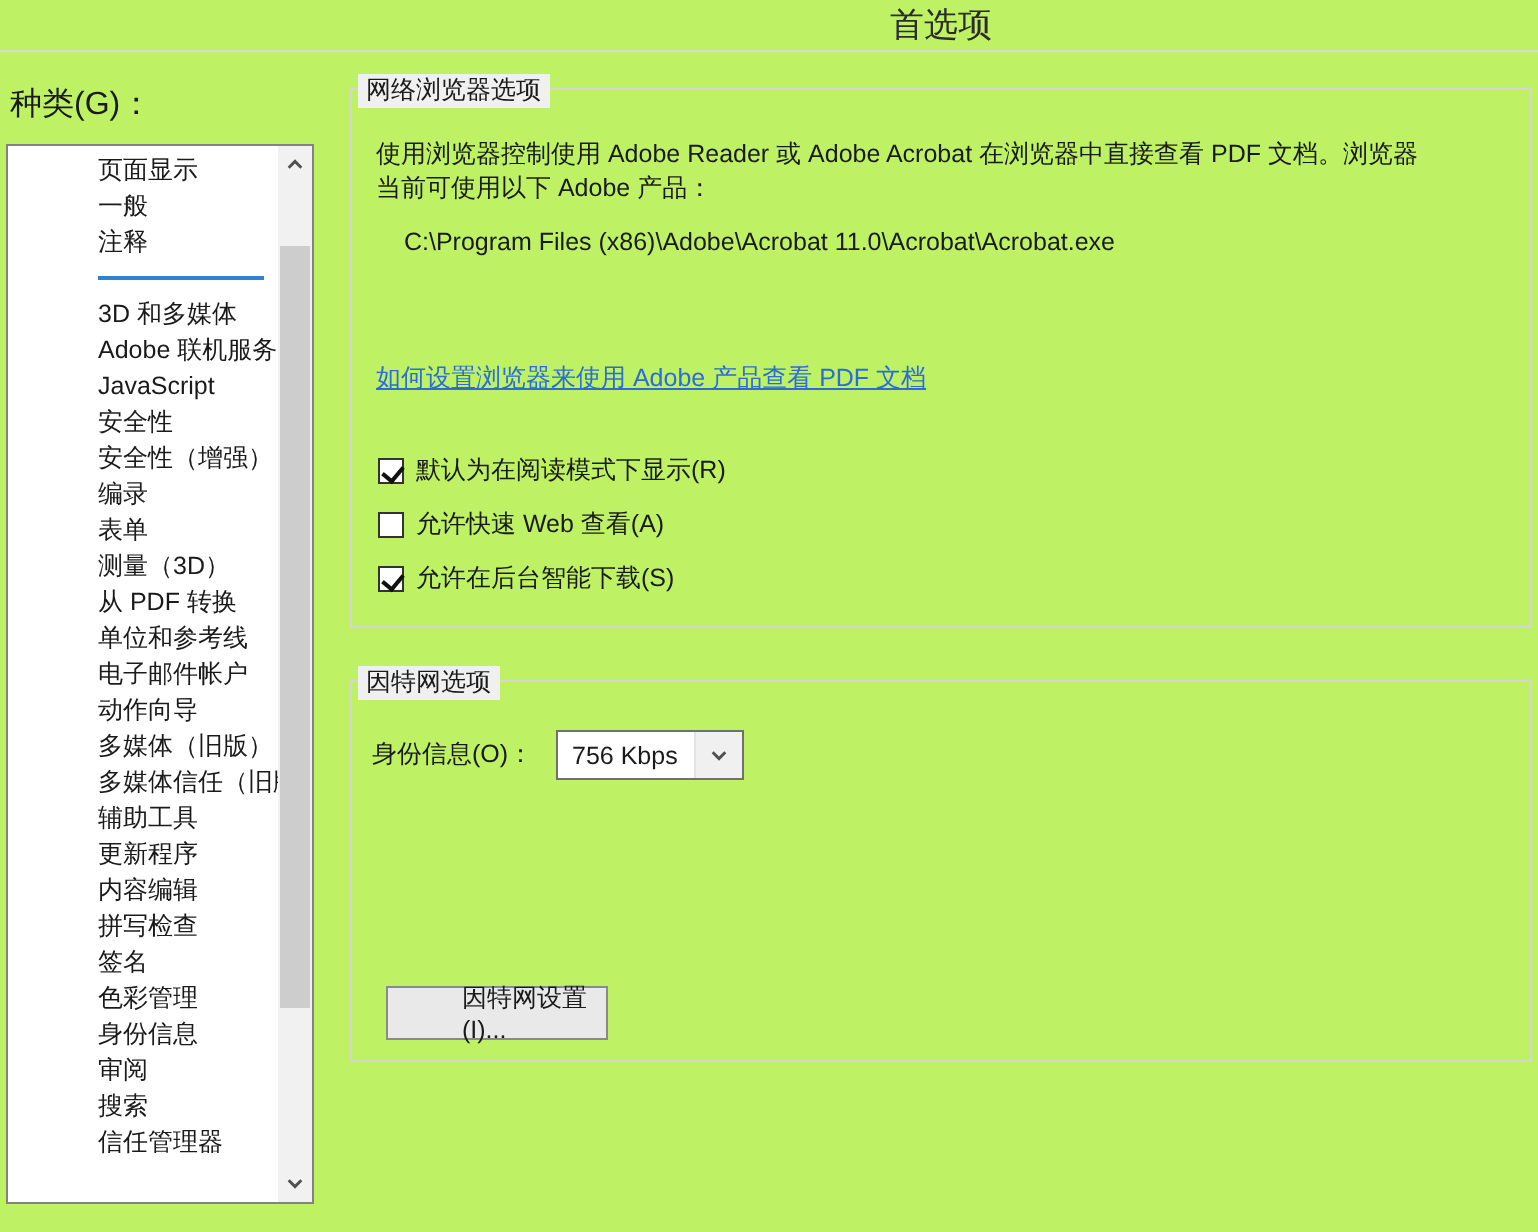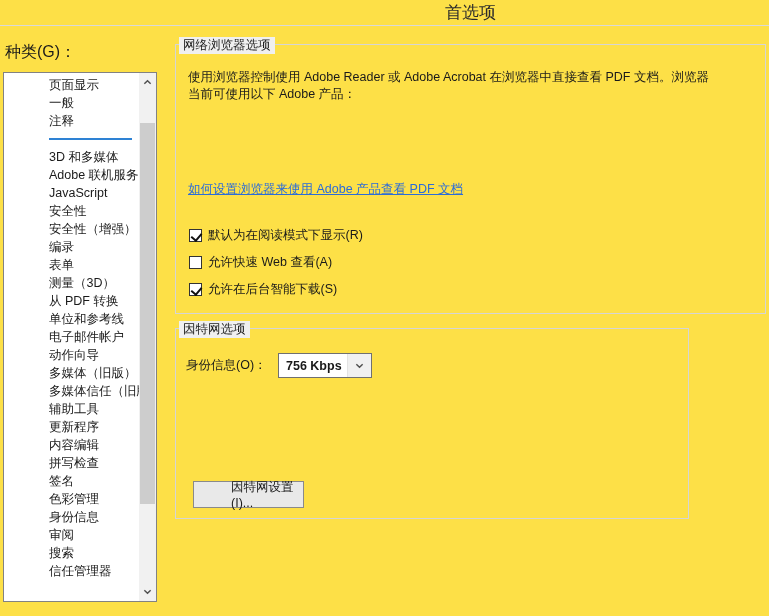--- a/index.html
+++ b/index.html
@@ -2,21 +2,21 @@
 <html><head>
 <meta charset="utf-8">
 <style>
   * { margin:0; padding:0; box-sizing:border-box; }
   html,body { width:769px; height:616px; }
   body {
     font-family: "Liberation Sans", "DejaVu Sans", sans-serif;
     background:#f0f0f0; color:#1a1a1a; font-size:12.5px;
     overflow:hidden;
   }
-  .screen { position:relative; width:769px; height:616px; background:#fde047; }
+  .screen { position:relative; width:769px; height:616px; background:#bef264; }
 
   
   .dialog-title {
     position:absolute; left:175px; top:1px; width:591px;
     text-align:center; font-size:17px; color:#2b2b2b;
   }
   .title-divider {
     position:absolute; left:0; top:25px; width:769px; height:1px;
     background:#d9d9d9;
   }
@@ -58,21 +58,21 @@
     background:#cdcdcd;
   }
   .chev { width:9px; height:9px; }
   .chev polyline { fill:none; stroke:#505050; stroke-width:1.6; }
 
   
   .groupbox {
     position:absolute; border:1px solid #d5d5d5; background:transparent;
   }
   .group-browser { left:175px; top:44px; width:591px; height:270px; }
-  .group-internet { left:175px; top:328px; width:514px; height:191px; }
+  .group-internet { left:175px; top:340px; width:591px; height:191px; }
   .groupbox-title {
     position:absolute; left:3px; top:-8px; background:#f0f0f0;
     padding:0 4px; font-size:12.5px; white-space:nowrap;
   }
 
   .desc {
     position:absolute; left:12px; top:24px; width:572px;
     font-size:12.5px; line-height:16.5px; white-space:pre-line;
   }
   .product-path {
@@ -95,21 +95,21 @@
     width:5px; height:8px;
     border-right:2px solid #111; border-bottom:2px solid #111;
     transform:rotate(40deg);
   }
   .check-label { margin-left:6px; font-size:12.5px; white-space:nowrap; }
 
   
   .speed-label { position:absolute; left:10px; top:28px; font-size:12.5px; }
   .combo {
     position:absolute; left:102px; top:24px; width:94px; height:25px;
-    background:#fff; border:1px solid #707070; display:flex; cursor:default;font-weight:bold;
+    background:#fff; border:1px solid #707070; display:flex; cursor:default;
   }
   .combo-value {
     flex:1; padding-left:7px; display:flex; align-items:center;
     font-size:12.5px; white-space:nowrap;
   }
   .combo-arrow {
     width:24px; background:#f0f0f0; display:flex; align-items:center;
     justify-content:center; border-left:1px solid #e3e3e3;
   }
   .push-button {
@@ -172,20 +172,21 @@
             <polyline points="1.5,3.5 5,7 8.5,3.5"></polyline>
           </svg>
       </div>
     </div>
   </div>
 
   <div class="groupbox group-browser">
     <div class="groupbox-title">网络浏览器选项</div>
     <div class="desc">使用浏览器控制使用 Adobe Reader 或 Adobe Acrobat 在浏览器中直接查看 PDF 文档。浏览器
 当前可使用以下 Adobe 产品：</div>
+    <div class="product-path">C:\Program Files (x86)\Adobe\Acrobat 11.0\Acrobat\Acrobat.exe</div>
     <div class="help-link">如何设置浏览器来使用 Adobe 产品查看 PDF 文档</div>
 
     <div class="check-rows">
       <div class="check-row">
         <span class="checkbox checked"></span>
         <span class="check-label">默认为在阅读模式下显示(R)</span>
       </div>
       <div class="check-row">
         <span class="checkbox"></span>
         <span class="check-label">允许快速 Web 查看(A)</span>

